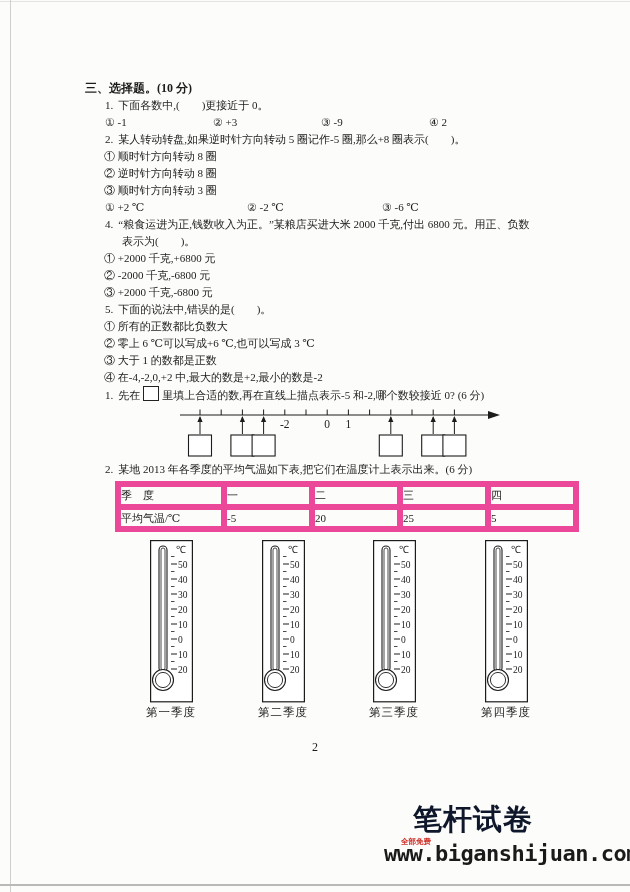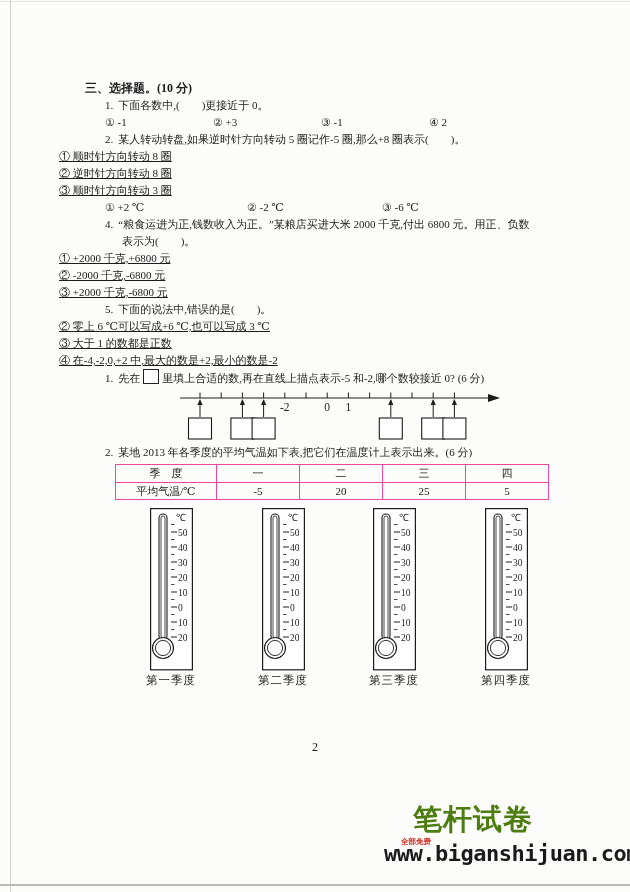--- a/index.html
+++ b/index.html
@@ -10,49 +10,49 @@
     color:#1c1c1c;font-size:11px;
   }
   .edge-left{position:absolute;left:10px;top:0;width:1px;height:100%;background:#cfcfcb;}
   .edge-bottom{position:absolute;left:0;top:884px;width:100%;height:2px;background:#b9b9b5;}
   .edge-top{position:absolute;left:0;top:1px;width:100%;height:1px;background:#e3e3df;}
   .content{padding-top:80px;}
   .line{height:17px;line-height:17px;white-space:nowrap;}
   .sec-header{margin-left:85px;font-weight:bold;font-size:12px;}
   .q-line{margin-left:105px;}
   .q-line .q-num{margin-right:5px;}
-  .opt-line{margin-left:59px;text-decoration:underline;}
+  .opt-line{margin-left:104px;}
   .opt-row{margin-left:105px;display:flex;}
   .opt-row.four span{width:108px;}
   .opt-row.three span.w1{width:142px;}
   .opt-row.three span.w2{width:135px;}
   .indent2{margin-left:122px;}
   .inline-box{
     display:inline-block;width:14px;height:13px;border:1px solid #222;
     vertical-align:-2px;margin:0 3px;background:#fff;
   }
   .numberline-wrap{margin:2px 0 0 178px;height:56px;}
   .q2-table{
     margin:3px 0 0 115px;border-collapse:collapse;table-layout:fixed;
     font-size:11px;color:#1c1c1c;
   }
   .q2-table td{
-    border:1px solid #ec4899;height:16.5px;text-align:center;padding:0;
+    border:6px solid #ec4899;height:16.5px;text-align:left;padding:0;
     line-height:16.5px;
   }
   .q2-table .c0{width:100px;}
   .q2-table .c{width:82px;}
   .thermo-area{position:relative;height:186px;margin-top:8px;}
   .thermo{position:absolute;width:64px;text-align:center;}
   .thermo .t-label{margin-top:2px;font-size:11.5px;letter-spacing:1px;}
   .t1{left:139px;top:0;} .t2{left:251px;top:0;} .t3{left:362px;top:0;} .t4{left:474px;top:0;}
   .page-num{position:absolute;left:0;top:740px;width:100%;text-align:center;font-size:12px;}
   .brand-name{
     position:absolute;left:413px;top:800px;font-size:29px;font-weight:bold;
-    letter-spacing:1px;color:#4d7c0f;
+    letter-spacing:1px;color:#0f172a;
     font-family:"Liberation Sans","DejaVu Sans",sans-serif;white-space:nowrap;
   }
   .brand-free{
     position:absolute;left:401px;top:837px;font-size:7.5px;font-weight:bold;
     color:#cf2f28;font-family:"Liberation Sans",sans-serif;white-space:nowrap;
   }
   .brand-url{
     position:absolute;left:384px;top:841px;font-size:22px;font-weight:bold;
     color:#1a1a1a;font-family:"DejaVu Sans Mono","Liberation Mono",monospace;
     white-space:nowrap;letter-spacing:-0.5px;
@@ -69,21 +69,21 @@
   <div class="content">
 
     <div class="line sec-header">三、选择题。(10 分)</div>
 
     <div class="line q-line">
       <span class="q-num">1.</span><span>下面各数中,(　　)更接近于 0。</span>
     </div>
     <div class="line opt-row four">
       <span>① -1</span>
       <span>② +3</span>
-      <span>③ -1</span>
+      <span>③ -9</span>
       <span>④ 2</span>
     </div>
 
     <div class="line q-line">
       <span class="q-num">2.</span><span>某人转动转盘,如果逆时针方向转动 5 圈记作-5 圈,那么+8 圈表示(　　)。</span>
     </div>
     <div class="line opt-line">① 顺时针方向转动 8 圈</div>
     <div class="line opt-line">② 逆时针方向转动 8 圈</div>
     <div class="line opt-line">③ 顺时针方向转动 3 圈</div>
 
@@ -97,20 +97,21 @@
       <span class="q-num">4.</span><span>“粮食运进为正,钱数收入为正。”某粮店买进大米 2000 千克,付出 6800 元。用正、负数</span>
     </div>
     <div class="line indent2">表示为(　　)。</div>
     <div class="line opt-line">① +2000 千克,+6800 元</div>
     <div class="line opt-line">② -2000 千克,-6800 元</div>
     <div class="line opt-line">③ +2000 千克,-6800 元</div>
 
     <div class="line q-line">
       <span class="q-num">5.</span><span>下面的说法中,错误的是(　　)。</span>
     </div>
+    <div class="line opt-line">① 所有的正数都比负数大</div>
     <div class="line opt-line">② 零上 6 ℃可以写成+6 ℃,也可以写成 3 ℃</div>
     <div class="line opt-line">③ 大于 1 的数都是正数</div>
     <div class="line opt-line">④ 在-4,-2,0,+2 中,最大的数是+2,最小的数是-2</div>
 
 
     <div class="line q-line">
       <span class="q-num">1.</span><span>先在</span><span class="inline-box"></span><span>里填上合适的数,再在直线上描点表示-5 和-2,哪个数较接近 0? (6 分)</span>
     </div>
 
     <div class="numberline-wrap" id="numberline">

